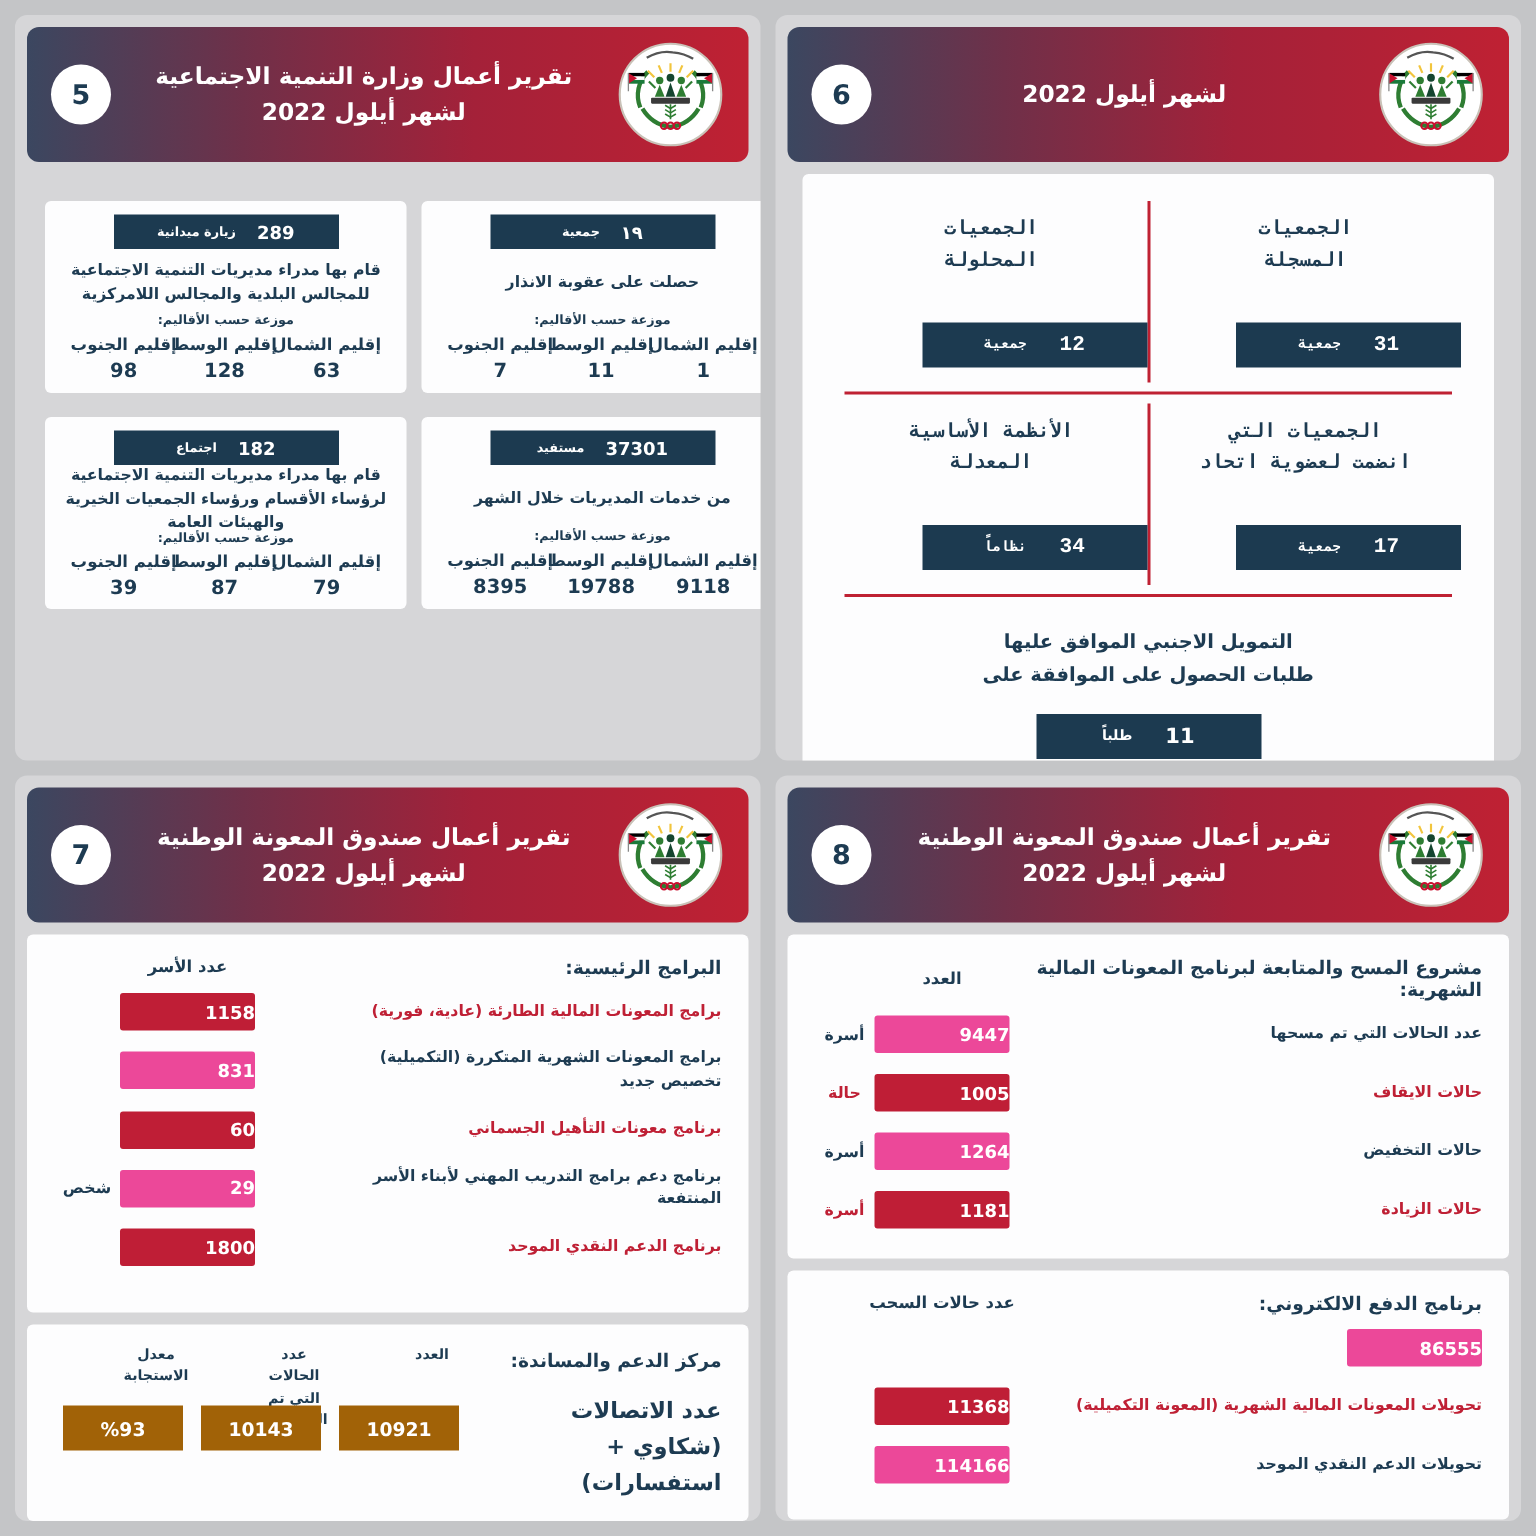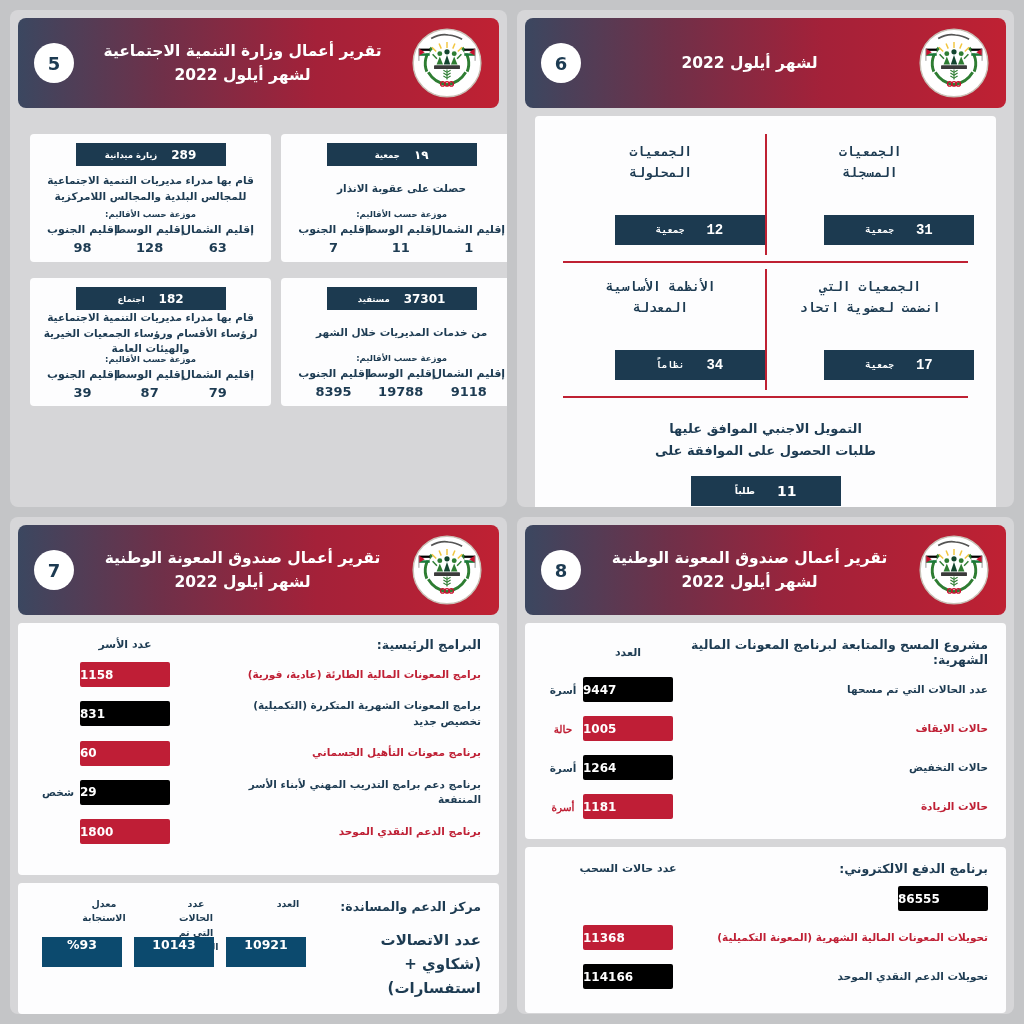--- a/index.html
+++ b/index.html
@@ -125,48 +125,48 @@
   .sp44 { width:44px; flex:none; }
   .sp40 { width:40px; flex:none; }
   .sp25 { width:25px; flex:none; }
   .stat-row { display:flex; align-items:center; }
   .row-label { flex:1; font-size:10.5px; line-height:1.5; text-align:right; padding-left:10px; }
   .row-label.red { color:#bf2035;padding-left:37px; }
   .row-label.navy { color:#1d3b52;margin-left:32px; }
   .bar {
     width:90px; height:25px; flex:none;
     border-radius:2px;
-    display:flex; align-items:center; justify-content:flex-end;
+    display:flex; align-items:center; justify-content:flex-start;
     color:#fff; font-size:12px;
   }
   .bar.red { background:#bf1e36; }
-  .bar.navy { background:#000000; }
+  .bar.navy { background:#ec4899; }
   .row-unit { width:44px; flex:none; color:#1d3b52; font-size:10.5px; text-align:center; }
-  .row-unit.red { color:#bf2035;font-family:Liberation Serif, serif; }
+  .row-unit.red { color:#bf2035; }
   .gap10 > .stat-row { margin-bottom:11px; }
   .gap12 > .stat-row { margin-bottom:14px; }
   
   .support-box {
     background:#fdfdfe; border-radius:4px;
     flex:1; padding:14px 18px;
     direction:rtl;
     display:flex; align-items:flex-start;
   }
   .support-titles { flex:1; text-align:right; padding-top:2px; }
   .support-title { color:#1d3b52; font-size:12.5px; margin-bottom:14px; }
   .support-sub { color:#1d3b52; font-size:15px; line-height:1.6; padding-left:20px; }
   .stat-col { width:92px; flex:none; display:flex; flex-direction:column; align-items:center; }
   .stat-col-hdr {
     color:#1d3b52; font-size:9.5px; line-height:1.5; text-align:center;
     height:40px; display:flex; align-items:flex-start; justify-content:center;margin-left:44px;
   }
   .stat-badge {
-    background:#0c4a6e; color:#fff;
+    background:#a16207; color:#fff;
     width:80px; height:30px;
-    display:flex; justify-content:center;
+    display:flex; align-items:center; justify-content:center;
     font-size:12.5px;
   }
 </style>
 </head>
 <body>
 
 <svg width="0" height="0" style="position:absolute" aria-hidden="true">
   <symbol id="ministry-logo" viewBox="0 0 100 100">
     <circle cx="50" cy="50" r="47" fill="#ffffff" stroke="#c9c2b8" stroke-width="2"></circle>
     <path d="M28 16 q12 -7 24 -5 q11 1 19 6" fill="none" stroke="#555" stroke-width="2.2"></path>

